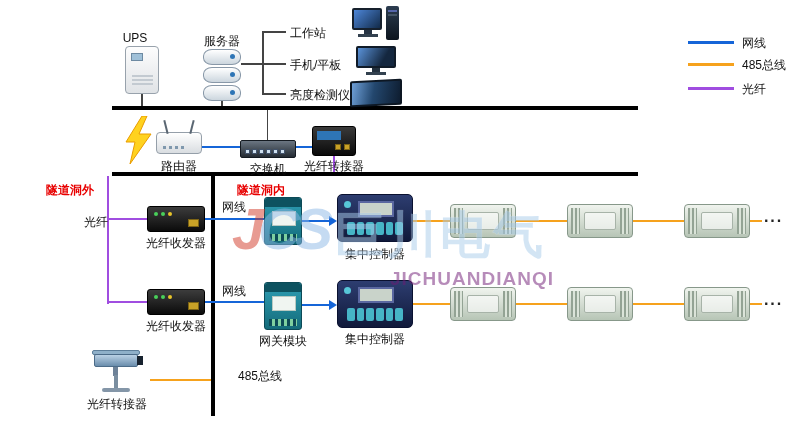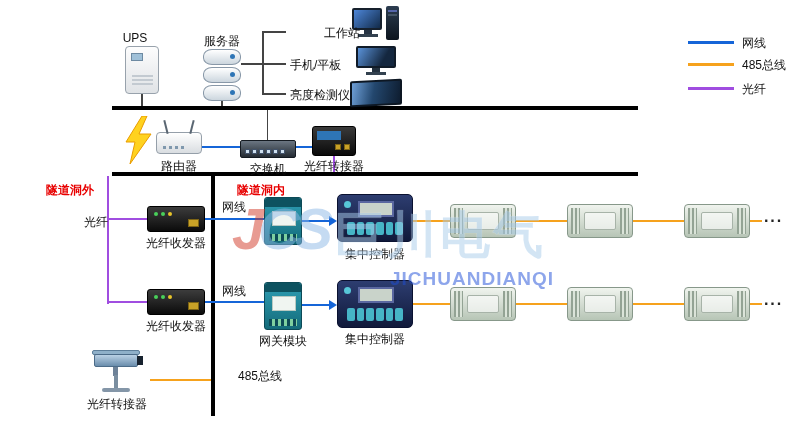--- a/index.html
+++ b/index.html
@@ -122,21 +122,21 @@
 
   
   .svgbox{position:absolute;z-index:3;}
 
   
   .watermark{position:absolute;left:232px;top:196px;width:450px;height:112px;opacity:.5;pointer-events:none;z-index:60;}
   .wm-logo{position:absolute;left:0;top:4px;font-style:italic;font-weight:900;font-size:58px;letter-spacing:-6px;line-height:1;}
   .wm-logo .j{color:#d23a28;}
   .wm-logo .cs{color:#8db8e6;}
   .wm-text{position:absolute;left:102px;top:14px;font-size:50px;font-weight:900;color:#a9cceb;letter-spacing:3px;line-height:1;text-shadow:0 0 1px #ffffff;}
-  .wm-sub{position:absolute;left:158px;top:72px;font-size:19px;font-weight:800;color:#1d4ed8;letter-spacing:1px;}
+  .wm-sub{position:absolute;left:158px;top:72px;font-size:19px;font-weight:800;color:#701a75;letter-spacing:1px;}
 </style>
 </head>
 <body>
 
 <div class="canvas">
 
   <div class="hline" style="left:112px;top:106px;width:526px;"></div>
   <div class="hline" style="left:112px;top:172px;width:526px;"></div>
   <div class="vline" style="left:211px;top:172px;height:244px;"></div>
 
@@ -155,21 +155,21 @@
     <div class="server-disc"></div>
   </div>
   <div class="wire-v thin" style="left:221px;top:101px;height:5px;"></div>
 
   <div class="wire-h thin" style="left:241px;top:63px;width:21px;height:2px;"></div>
   <div class="wire-v thin" style="left:262px;top:31px;height:64px;"></div>
   <div class="wire-h thin" style="left:262px;top:31px;width:24px;height:2px;"></div>
   <div class="wire-h thin" style="left:262px;top:63px;width:24px;height:2px;"></div>
   <div class="wire-h thin" style="left:262px;top:93px;width:24px;height:2px;"></div>
 
-  <div class="lbl" style="left:290px;top:25px;margin-left:34px;">工作站</div>
+  <div class="lbl" style="left:290px;top:25px;">工作站</div>
   <div class="lbl" style="left:290px;top:57px;">手机/平板</div>
   <div class="lbl" style="left:290px;top:87px;">亮度检测仪</div>
 
   <div class="dev dev-pc" style="left:352px;top:6px;">
     <div class="pc-monitor">
         <div class="pc-screen"></div>
       </div>
     <div class="pc-stand"></div>
     <div class="pc-base"></div>
     <div class="pc-tower"></div>

